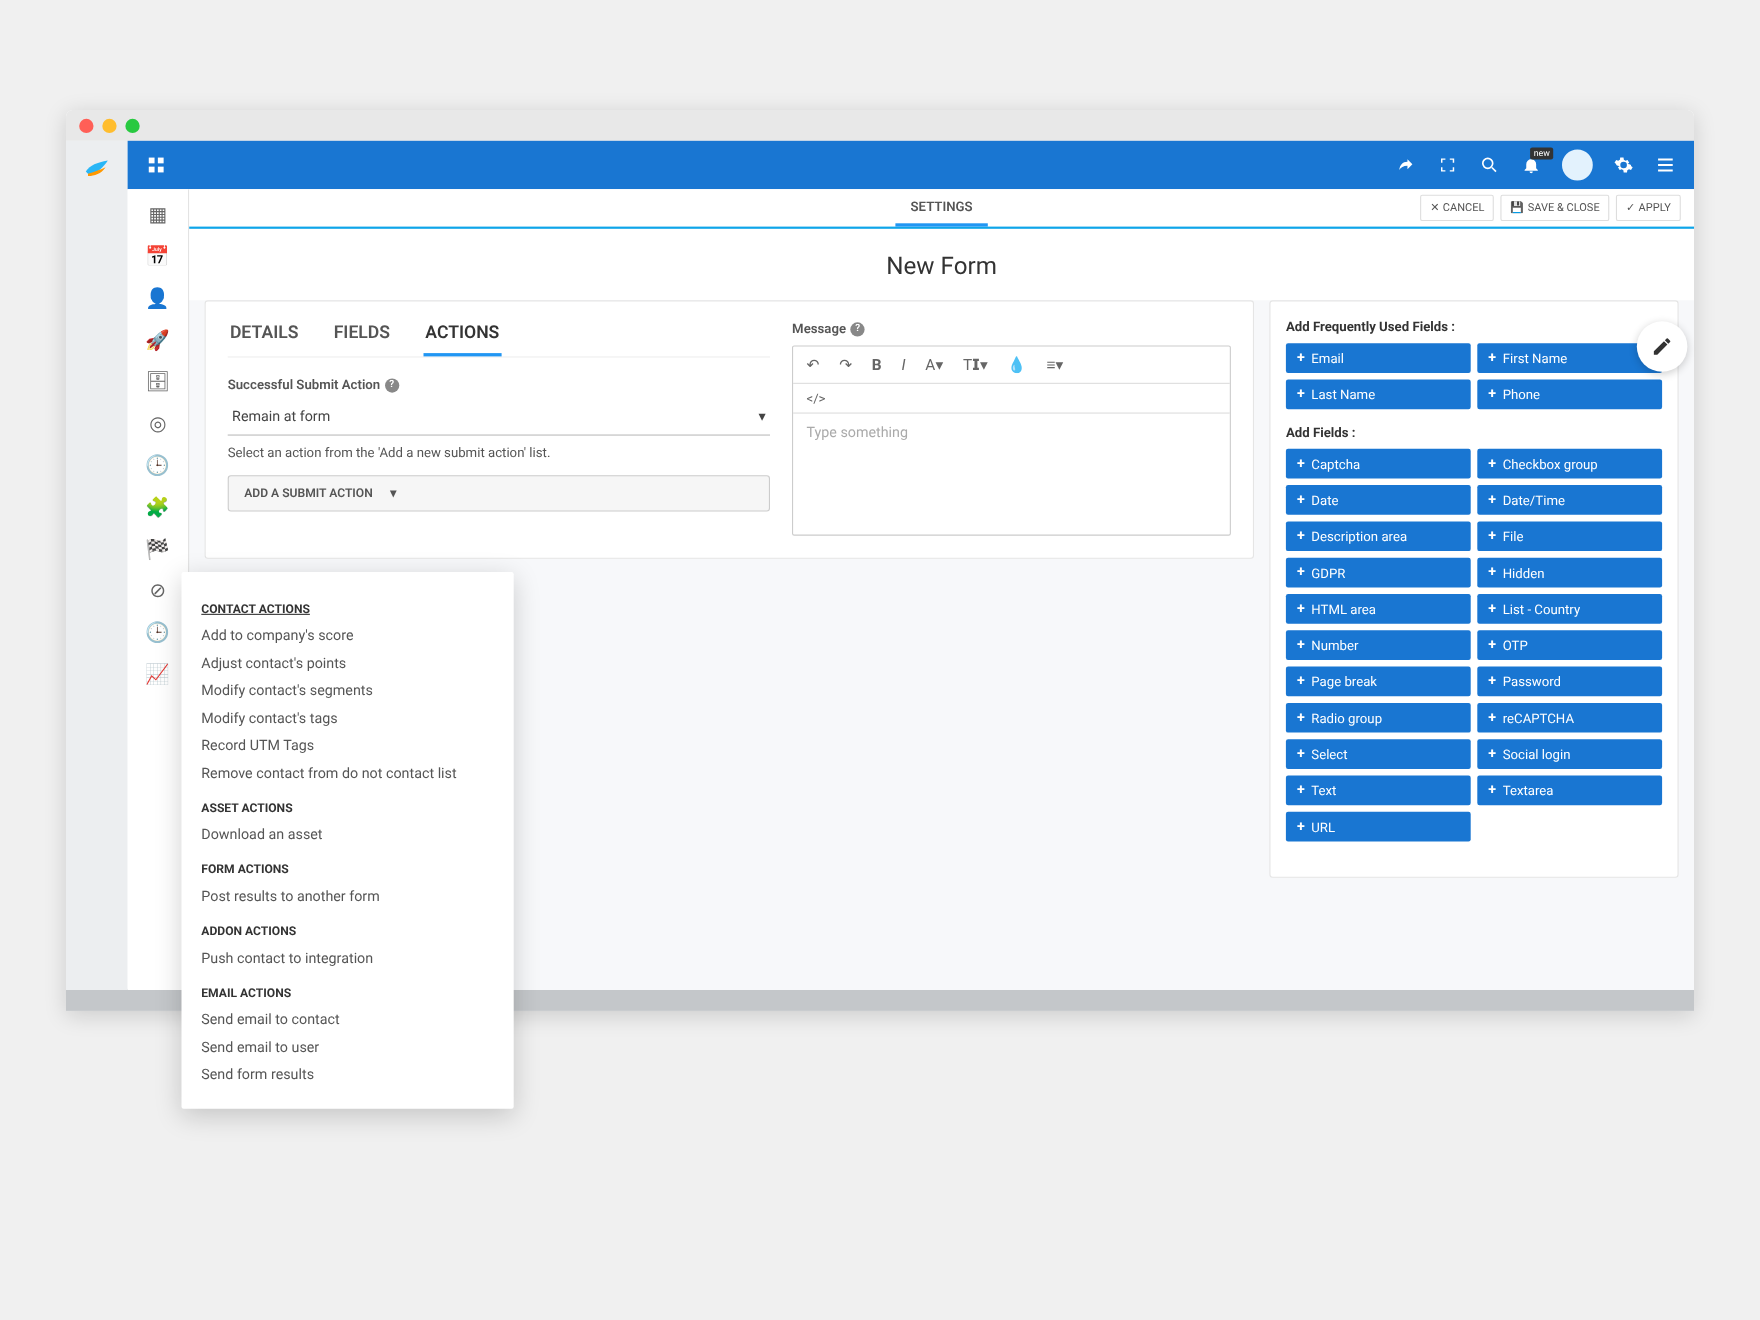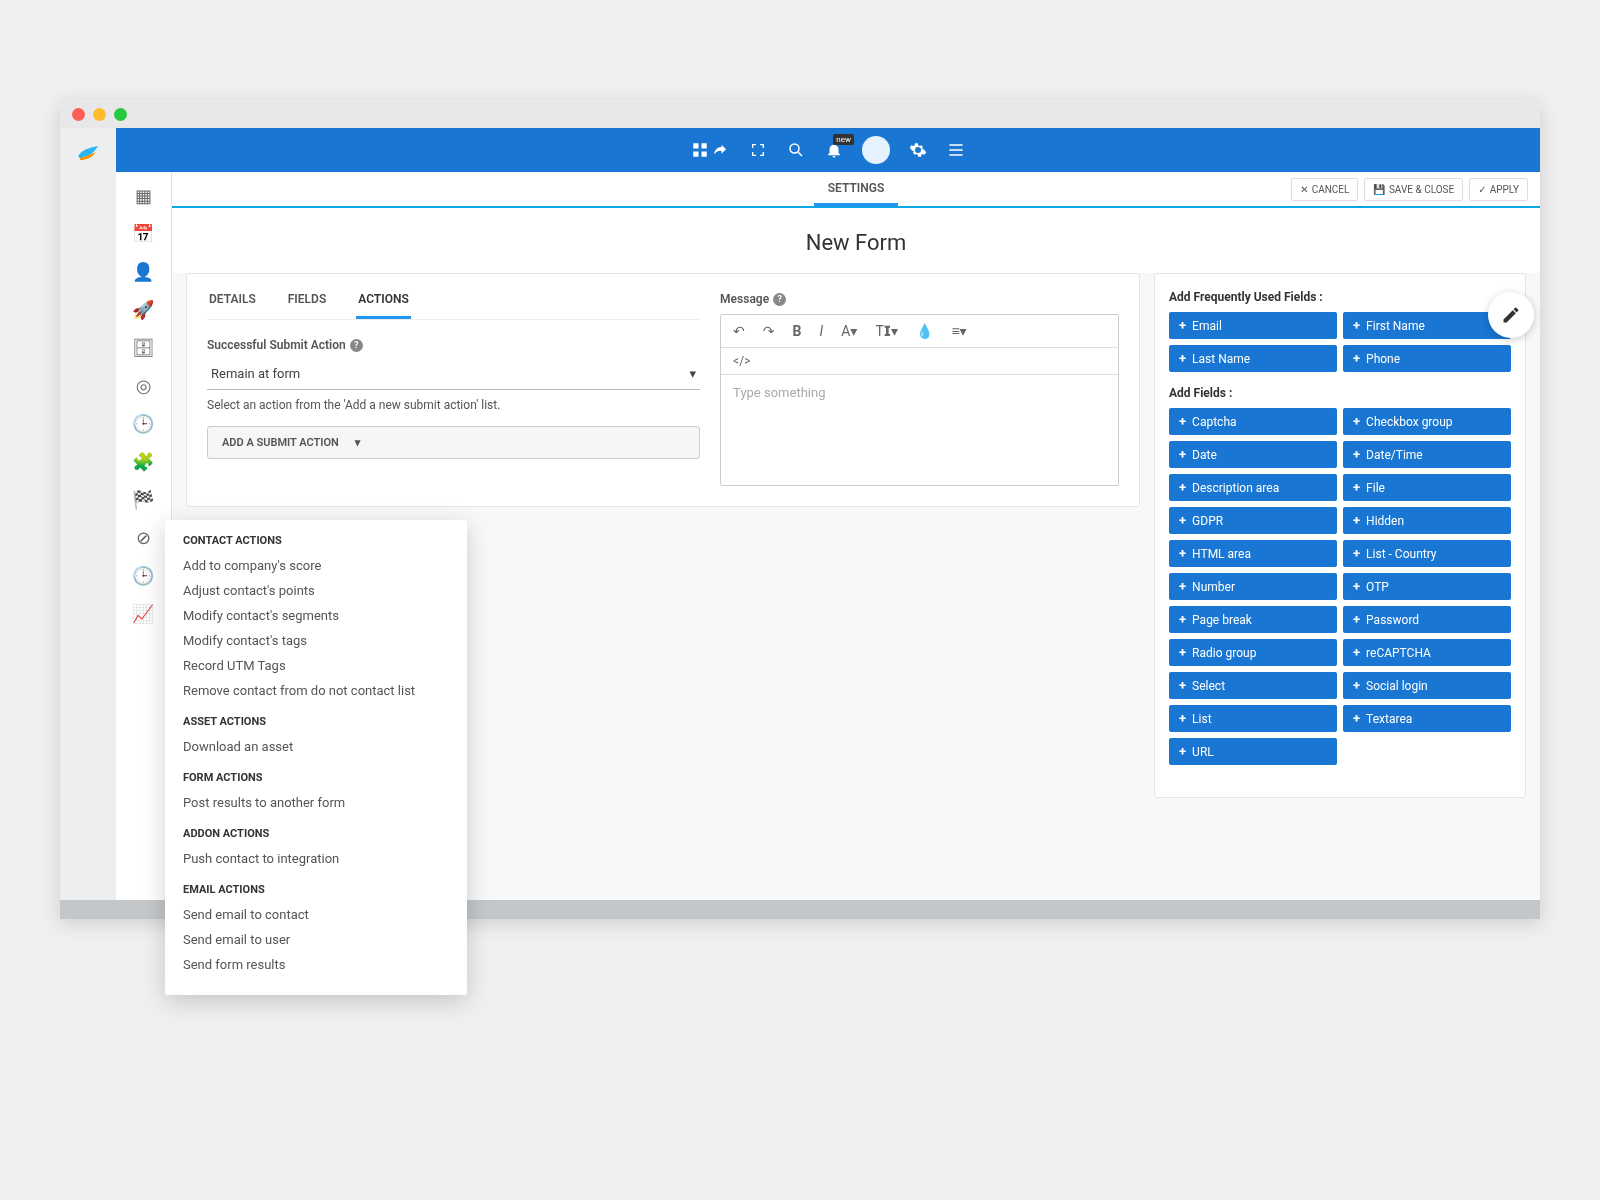--- a/index.html
+++ b/index.html
@@ -10,21 +10,21 @@
 .tb-dot { width:13px; height:13px; border-radius:50%; }
 .dot-red { background:#ff5f57; }
 .dot-yellow { background:#ffbd2e; }
 .dot-green { background:#28c940; }
 
 .app { display:flex; height:772px; }
 .leftlogo { width:56px; background:#eceef0; display:flex; align-items:flex-start; justify-content:center; padding-top:14px; }
 .leftlogo svg { width:24px; height:24px; }
 
 .main { flex:1; display:flex; flex-direction:column; }
-.topbar { background:#1976d2; height:44px; display:flex; align-items:center; justify-content:center; padding:16px 16px; color:#fff; }
+.topbar { background:#1976d2; height:44px; display:flex; align-items:center; justify-content:space-between; padding:16px 16px; color:#fff; }
 .topbar-left, .topbar-right { display:flex; align-items:center; gap:18px; }
 .top-icon { width:20px; height:20px; display:flex; align-items:center; justify-content:center; cursor:pointer; fill:#fff; position:relative; }
 .badge { position:absolute; top:-6px; right:-10px; background:#333; color:#fff; font-size:8px; padding:1px 3px; border-radius:2px; }
 .avatar { width:28px; height:28px; background:#e3f2fd; border-radius:50%; }
 
 .body { display:flex; flex:1; background:#f7f8fa; overflow:hidden; }
 .sidebar { width:56px; background:#fff; border-right:1px solid #e0e0e0; display:flex; flex-direction:column; align-items:center; padding-top:8px; gap:8px; }
 .sb-item { width:40px; height:30px; display:flex; align-items:center; justify-content:center; color:#666; cursor:pointer; font-size:18px; }
 
 .content { flex:1; display:flex; flex-direction:column; position:relative; }
@@ -35,21 +35,21 @@
 
 .page-title { text-align:center; font-size:22px; color:#333; padding:22px 0 18px; background:#fff; font-weight:400; }
 
 .panels { display:flex; padding:0 14px 14px; gap:14px; align-items:flex-start; }
 
 .left-panel { background:#fff; border:1px solid #e5e5e5; border-radius:3px; flex:1; padding:0; display:flex; }
 .lp-left { width:56%; padding:18px 20px; }
 .lp-right { flex:1; padding:18px 20px 20px 0; }
 
 .inner-tabs { display:flex; gap:28px; border-bottom:1px solid #eee; margin-bottom:18px; }
-.it { font-size:12px; font-weight:600; color:#555; padding:0 2px 10px; cursor:pointer; }
+.it { font-size:16px; font-weight:600; color:#555; padding:0 2px 10px; cursor:pointer; }
 .it.active { color:#333; border-bottom:3px solid #2196f3; }
 
 .lbl { font-size:12px; font-weight:600; color:#555; display:flex; align-items:center; gap:4px; margin-bottom:8px; }
 .help { width:13px; height:13px; background:#888; color:#fff; border-radius:50%; font-size:9px; display:flex; align-items:center; justify-content:center; }
 
 .select-fake { display:flex; justify-content:space-between; align-items:center; border-bottom:1px solid #bbb; padding:6px 4px 8px; font-size:13px; color:#444; margin-bottom:8px; cursor:pointer; }
 
 .hint { font-size:12px; color:#555; margin-bottom:14px; }
 
 .add-action-btn { border:1px solid #ccc; background:#f6f6f6; font-size:11px; font-weight:600; color:#555; padding:9px 14px; border-radius:3px; cursor:pointer; display:flex; align-items:center; gap:16px; }
@@ -66,21 +66,21 @@
 .chip { background:#1976d2; color:#fff; font-size:12px; padding:6px 10px; border-radius:2px; display:flex; align-items:center; gap:6px; cursor:pointer; width:calc(50% - 3px); }
 .chip .plus { font-weight:700; font-size:13px; }
 
 .fab { position:absolute; top:292px; right:66px; width:46px; height:46px; background:#fff; border-radius:50%; box-shadow:0 2px 8px rgba(0,0,0,0.2); display:flex; align-items:center; justify-content:center; font-size:20px; color:#333; cursor:pointer; }
 
 .footer-bar { background:#c4c7ca; height:20px; margin-top:-1px; }
 
 
 .dropdown { position:absolute; left:165px; top:520px; width:302px; background:#fff; box-shadow:0 6px 24px rgba(0,0,0,0.18); border-radius:2px; padding:14px 18px 18px; }
 .dd-group { font-size:11px; font-weight:700; color:#333; margin:12px 0 6px; }
-.dd-group:first-child { margin-top:0; }
+.dd-group:first-child { margin-top:13px;text-decoration:underline; }
 .dd-item { font-size:13px; color:#555; padding:5px 0; cursor:pointer; }
 </style>
 </head>
 <body>
 
 <div class="window">
   <div class="titlebar">
     <div class="tb-dot dot-red"></div>
     <div class="tb-dot dot-yellow"></div>
     <div class="tb-dot dot-green"></div>
@@ -317,21 +317,21 @@
                   <div class="chip">
                     <span class="plus">+</span>
                     <span>Select</span>
                   </div>
                   <div class="chip">
                     <span class="plus">+</span>
                     <span>Social login</span>
                   </div>
                   <div class="chip">
                     <span class="plus">+</span>
-                    <span>List</span>
+                    <span>Text</span>
                   </div>
                   <div class="chip">
                     <span class="plus">+</span>
                     <span>Textarea</span>
                   </div>
                   <div class="chip">
                     <span class="plus">+</span>
                     <span>URL</span>
                   </div>
                 </div>

